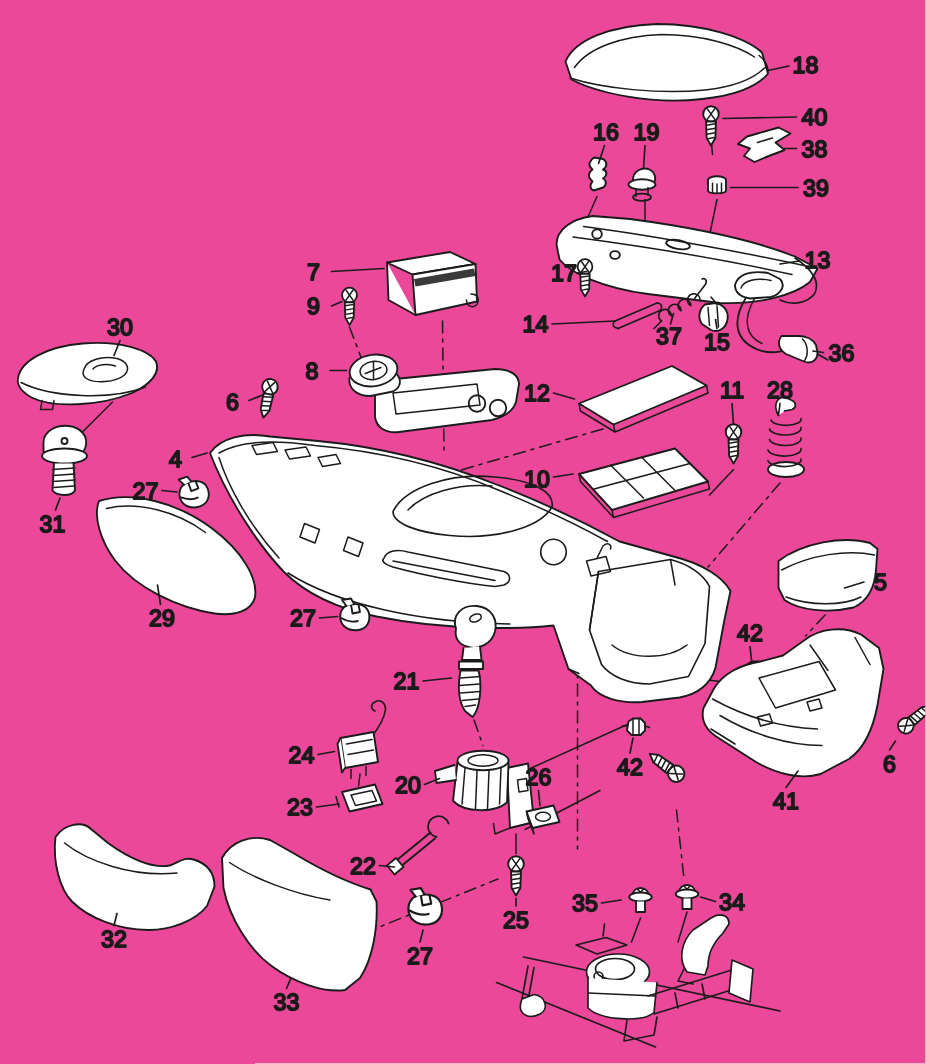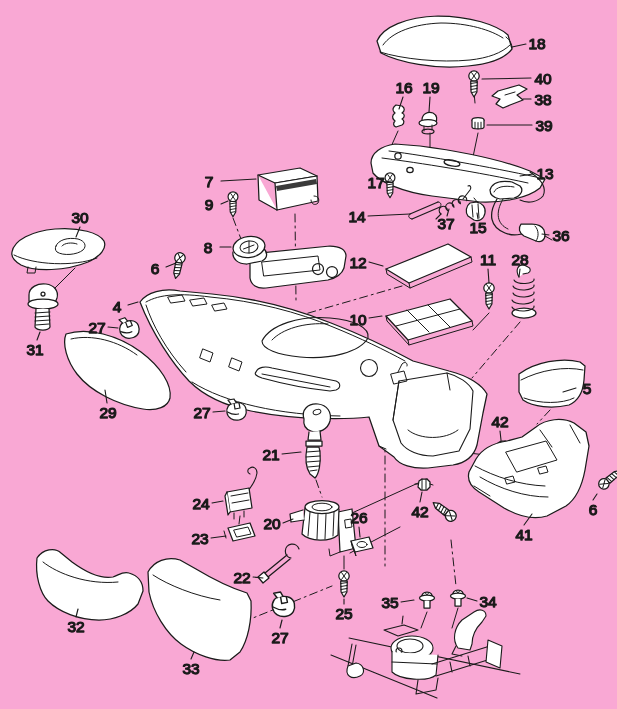--- a/index.html
+++ b/index.html
@@ -1,16 +1,16 @@
 <!DOCTYPE html>
 <html><head>
 <meta charset="utf-8">
 <style>
   html,body{margin:0;padding:0;background:#ffffff;}
-  .stage{position:relative;width:617px;height:709px;background:#f9a8d4;overflow:hidden;}
+  .stage{position:relative;width:617px;height:709px;background:#ec4899;overflow:hidden;}
   .stage svg{position:absolute;left:0;top:0;display:block;}
   .callout-text{font-family:"Liberation Sans","DejaVu Sans",sans-serif;font-size:15.5px;fill:#141414;}
   .ln{stroke:#1b1b1b;stroke-width:1.1;fill:none;}
 </style>
 </head>
 <body>
 
 <div class="stage">
 <svg width="617" height="709" viewBox="0 0 617 709" stroke="#1b1b1b" stroke-width="1.25" fill="none" stroke-linecap="round" stroke-linejoin="round">
 

